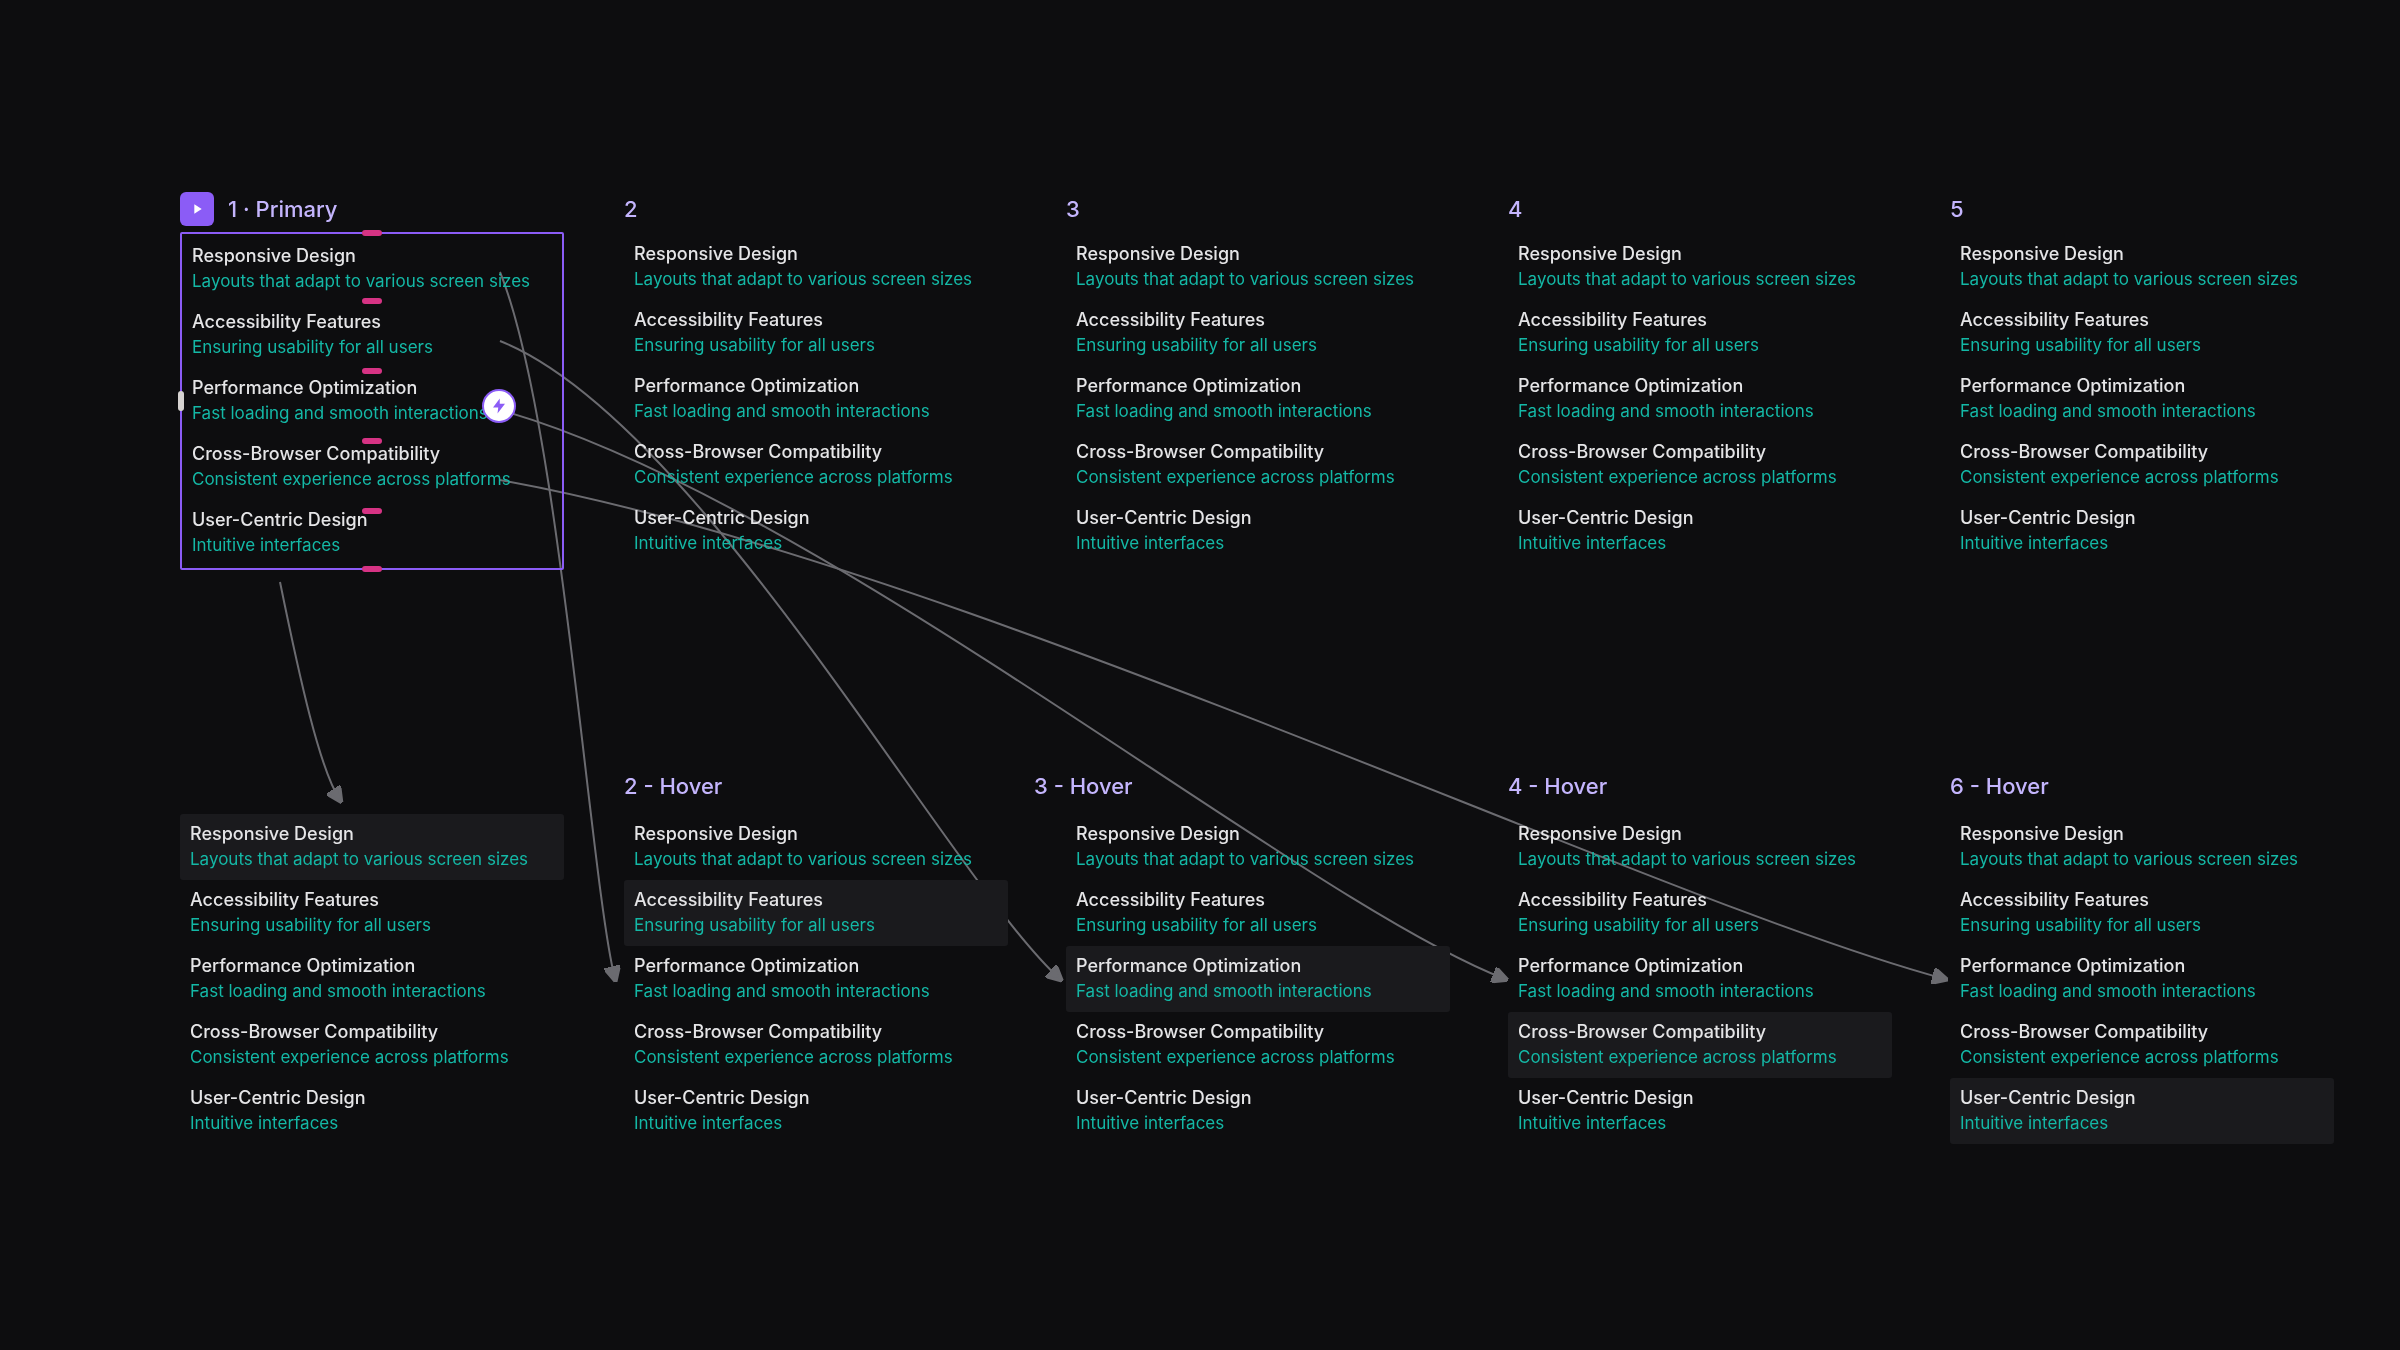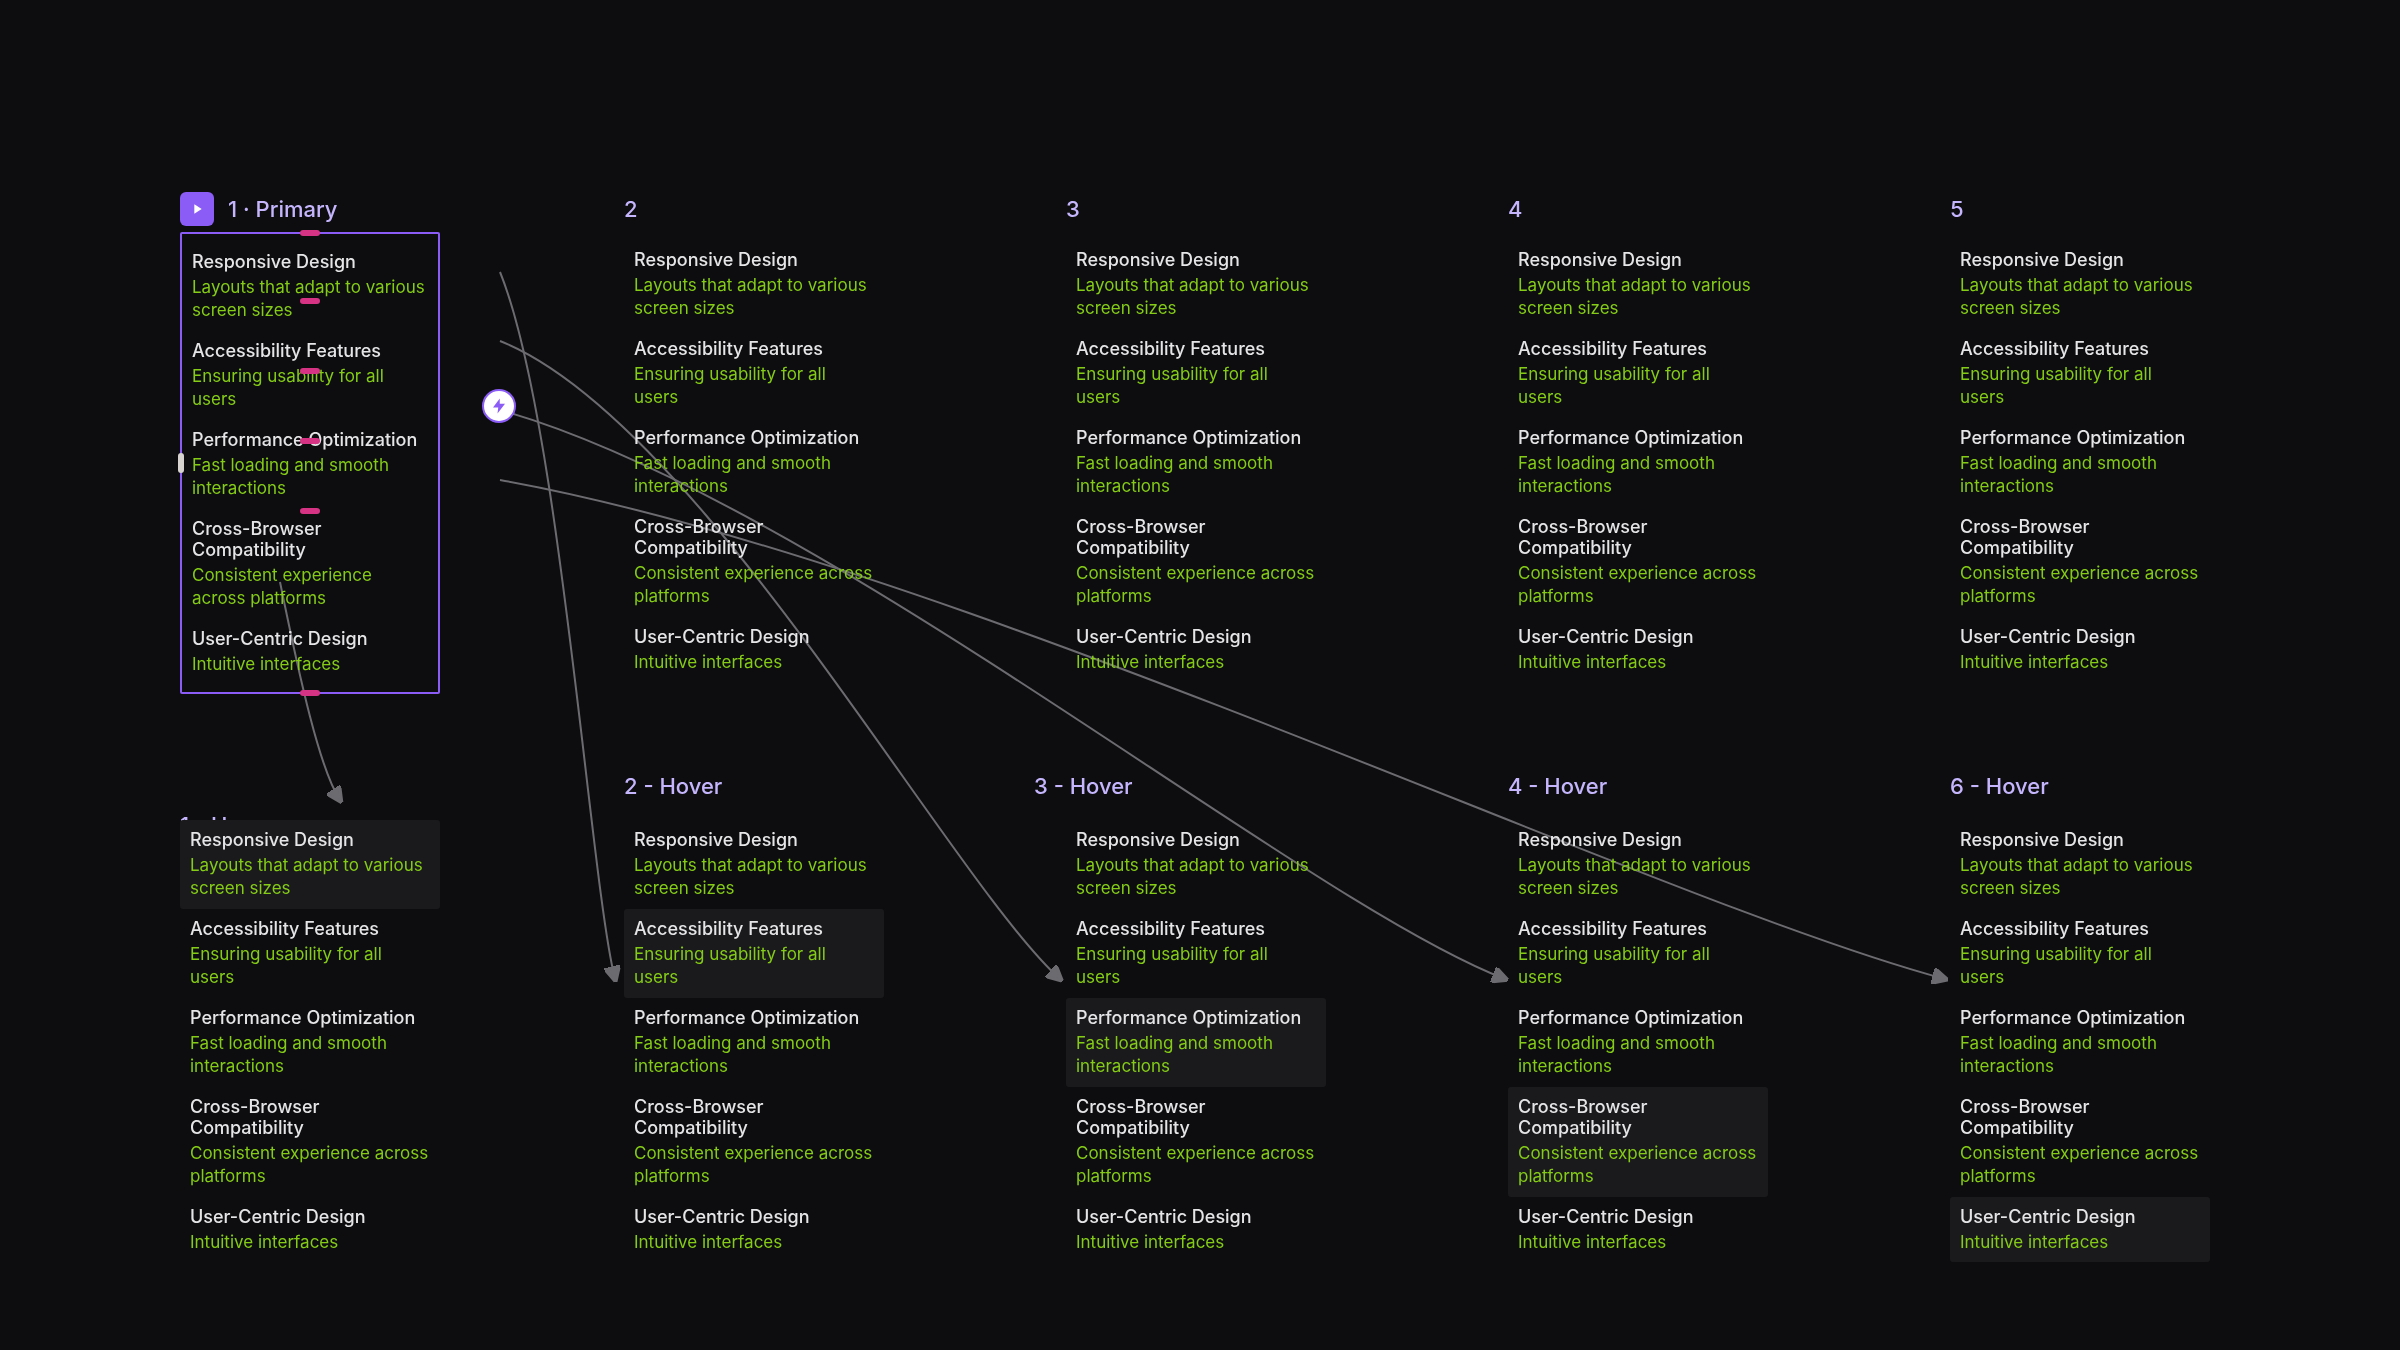--- a/index.html
+++ b/index.html
@@ -9,38 +9,38 @@
 
   .variant-label { position: absolute; color: #c4b5fd; font-size: 22px; font-weight: 500; display: flex; align-items: center; gap: 14px; }
 
   .play-badge {
     width: 34px; height: 34px; background: #8b5cf6; border-radius: 6px;
     display: flex; align-items: center; justify-content: center; flex-shrink: 0;
   }
   .play-badge svg { width: 16px; height: 16px; fill: #fff; }
 
   .card {
-    position: absolute; width: 260px; padding: 8px 0;
+    position: absolute; width: 384px; padding: 2px 0;
   }
   .card.selected {
     border: 2px solid #8b5cf6; border-radius: 2px;
   }
   .selection-handle {
     position: absolute; width: 20px; height: 6px; background: #d63384; border-radius: 3px;
     left: 50%; transform: translateX(-50%);
   }
   .selection-side-handle {
     position: absolute; width: 6px; height: 20px; background: #d6d3d1; border-radius: 3px;
     top: 50%; transform: translateY(-50%);
   }
 
   .item { padding: 9px 10px 9px 10px; }
   .item.hovered { background: #1a1a1d; border-radius: 3px; }
   .item-title { color: #e5e5e7; font-size: 18px; font-weight: 500; margin-bottom: 4px; }
-  .item-desc  { color: #84cc16; font-size: 17px; font-weight: 400; line-height: 1.35; }
+  .item-desc  { color: #14b8a6; font-size: 17px; font-weight: 400; line-height: 1.35; }
 
   .interaction-badge {
     position: absolute; width: 34px; height: 34px; background: #fff; border: 2px solid #8b5cf6;
     border-radius: 50%; display: flex; align-items: center; justify-content: center;
   }
   .interaction-badge svg { width: 18px; height: 18px; fill: #8b5cf6; }
 
   svg.connectors { position: absolute; inset: 0; width: 2400px; height: 1350px; pointer-events: none; }
   svg.connectors path { stroke: #6b6b70; stroke-width: 2; fill: none; }
   svg.connectors .arrowhead { fill: #6b6b70; }

